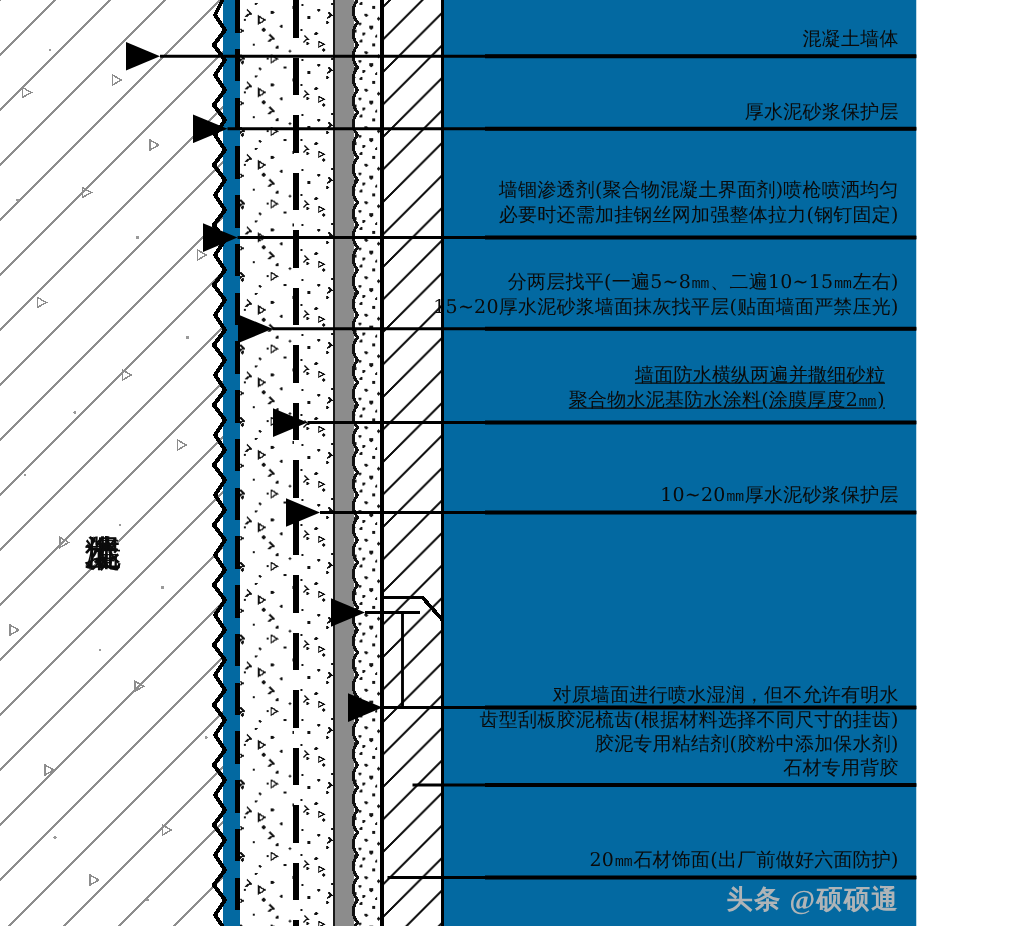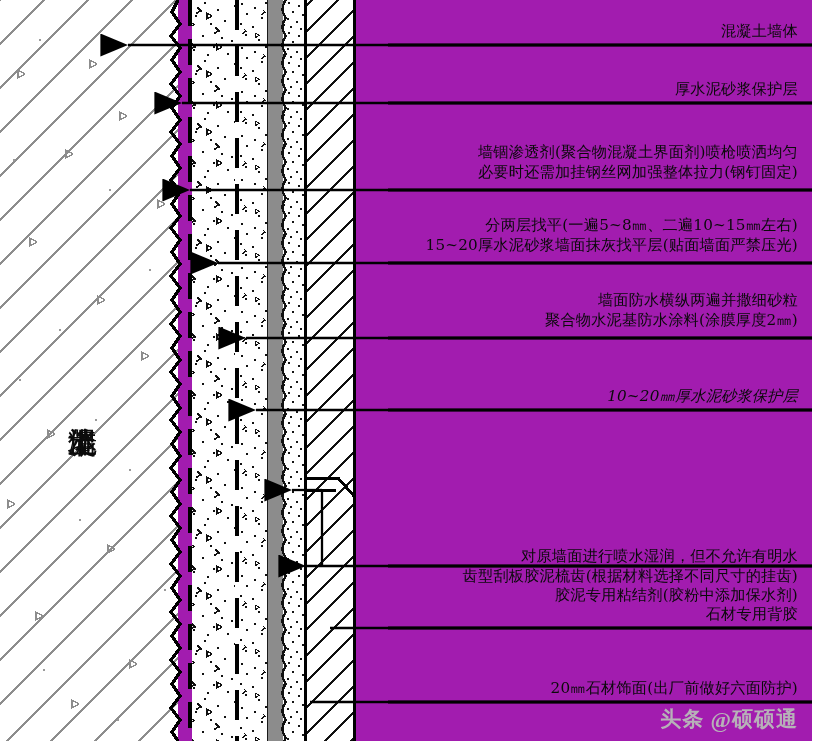--- a/index.html
+++ b/index.html
@@ -3,24 +3,24 @@
 <meta charset="utf-8">
 <title>墙面石材湿贴构造做法详图</title>
 <style>
   html,body{margin:0;padding:0;background:#ffffff;}
   body{
     font-family:"Liberation Serif","DejaVu Serif",serif;
     -webkit-font-smoothing:none;
   }
   #stage{
     position:relative;
-    width:812px;
+    width:733px;
     height:741px;
     overflow:hidden;
-    background:#a21caf;
+    background:#0369a1;
   }
 
   
   #drawing{
     position:absolute;
     left:0; top:0;
     width:360px; height:741px;
   }
 
   
@@ -318,26 +318,26 @@
   <div class="note" style="right:14px; top:143px;">
     <span class="l">墙锢渗透剂(聚合物混凝土界面剂)喷枪喷洒均匀</span>
     <span class="l">必要时还需加挂钢丝网加强整体拉力(钢钉固定)</span>
   </div>
 
   <div class="note" style="right:14px; top:216px;">
     <span class="l">分两层找平(一遍5~8㎜、二遍10~15㎜左右)</span>
     <span class="l">15~20厚水泥砂浆墙面抹灰找平层(贴面墙面严禁压光)</span>
   </div>
 
-  <div class="note" style="right:14px; top:291px;">
+  <div class="note" style="right:25px; top:291px;text-decoration:underline;">
     <span class="l">墙面防水横纵两遍并撒细砂粒</span>
     <span class="l">聚合物水泥基防水涂料(涂膜厚度2㎜)</span>
   </div>
 
-  <div class="note" style="right:14px; top:387px;font-style:italic;">
+  <div class="note" style="right:14px; top:387px;">
     <span class="l">10~20㎜厚水泥砂浆保护层</span>
   </div>
 
   <div class="note" style="right:14px; top:499px;margin-top:48px;">
     <span class="l">对原墙面进行喷水湿润，但不允许有明水</span>
     <span class="l">齿型刮板胶泥梳齿(根据材料选择不同尺寸的挂齿)</span>
     <span class="l">胶泥专用粘结剂(胶粉中添加保水剂)</span>
   </div>
 
   <div class="note" style="right:14px; top:605px;">

